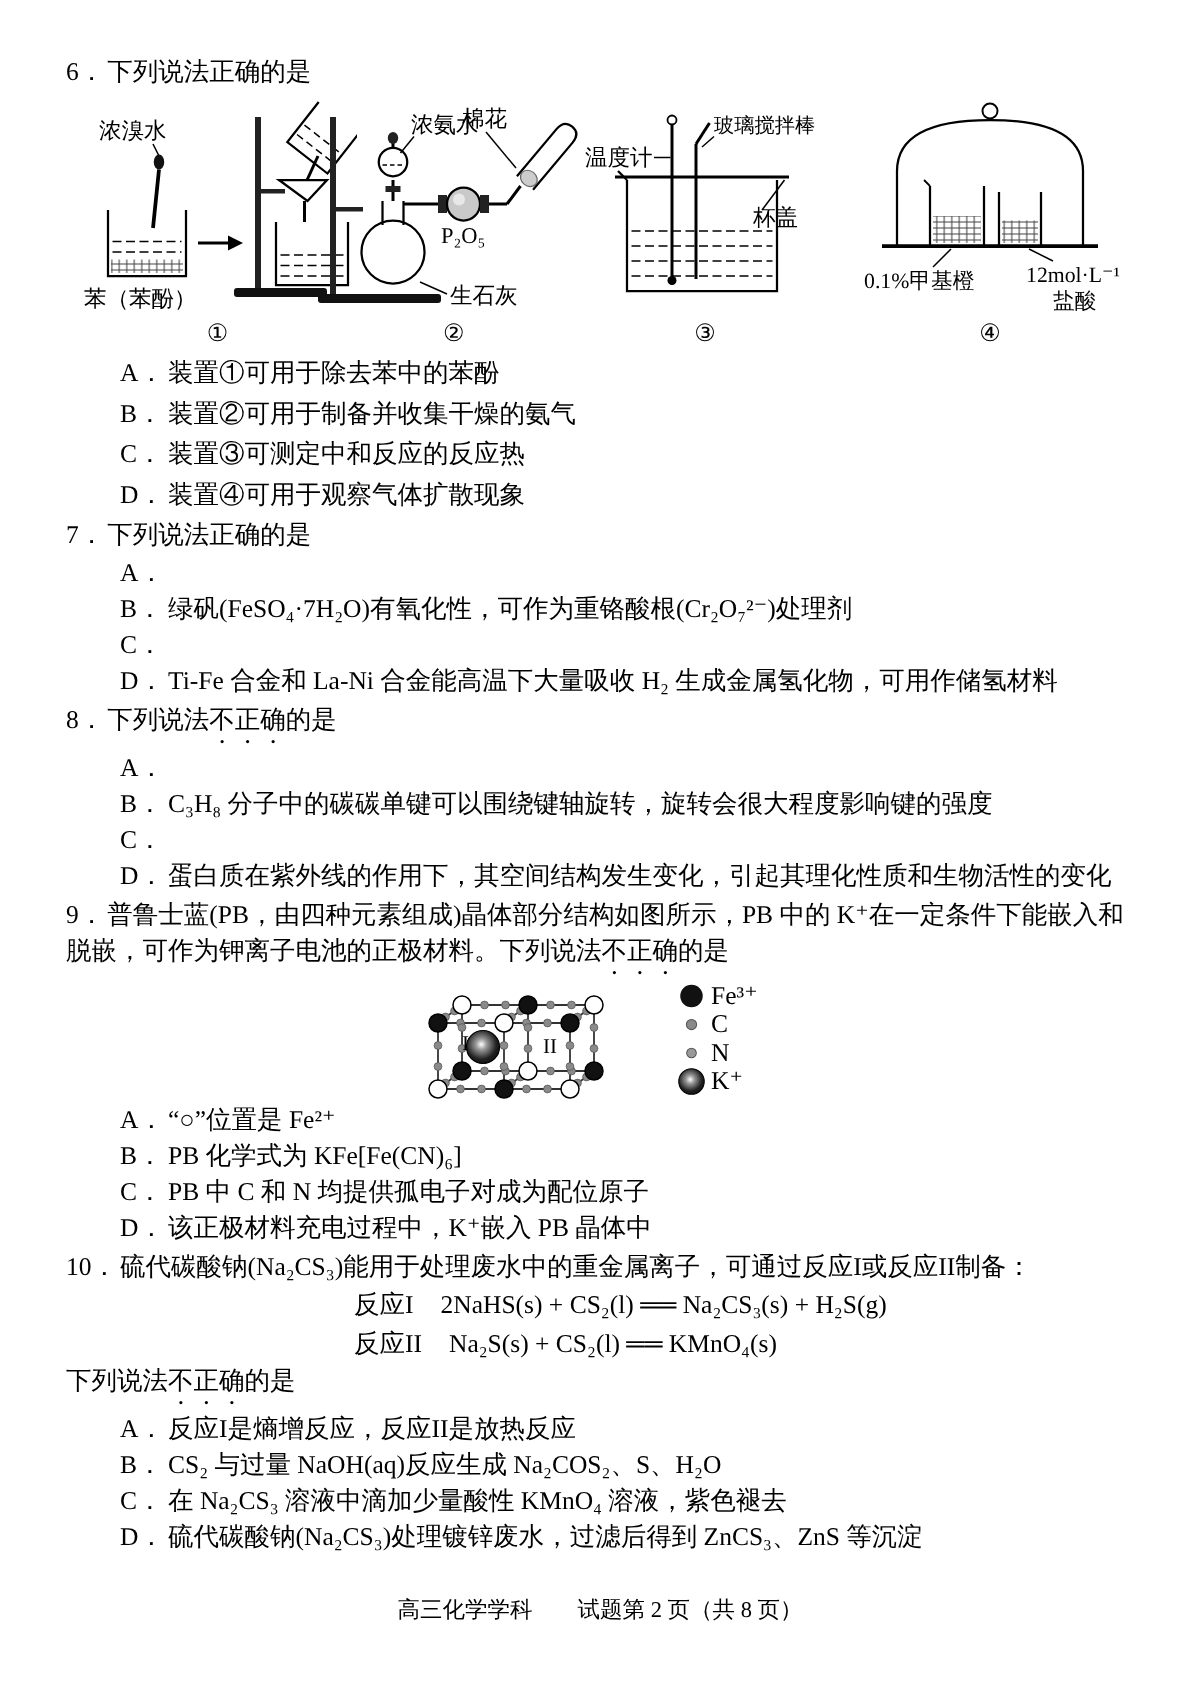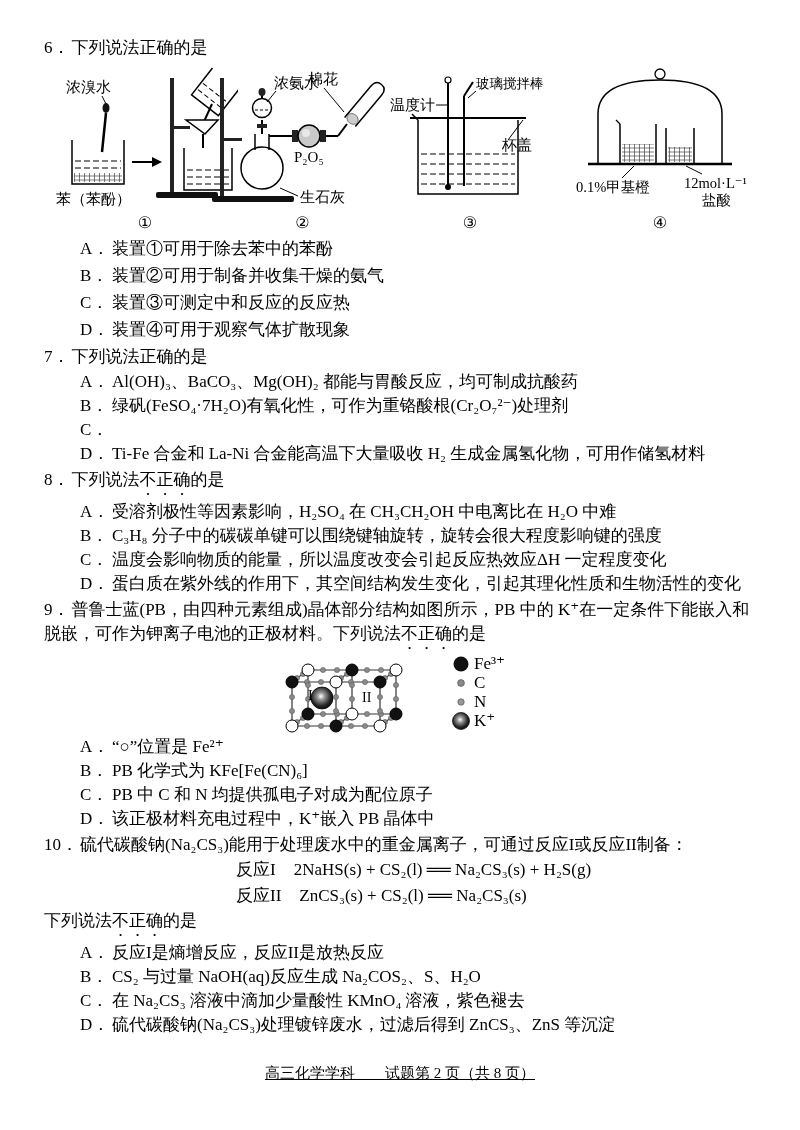--- a/index.html
+++ b/index.html
@@ -18,21 +18,21 @@
   .fig { position: absolute; top: 0; text-align: center; }
   .figcap { font-size: 16px; line-height: 20px; margin-top: -2px; }
   svg text { font-family: "Liberation Serif", "DejaVu Serif", serif; }
   .q9fig { position: relative; height: 80px; margin: 1px 0 1px 0; }
   .crystal { position: absolute; left: 238px; top: 2px; }
   .legend { position: absolute; left: 404px; top: 0; }
   .lrow { display: flex; align-items: center; height: 19px; font-size: 17px; }
   .lrow .lic { width: 26px; display: flex; justify-content: center; align-items: center; }
   .reaction { margin-left: 192px; line-height: 26px; }
   .reaction .rl { margin-right: 18px; }
-  .footer { position: absolute; left: 0; right: 0; top: 1064px; text-align: center; font-size: 15px; text-decoration: underline; }
+  .footer { position: absolute; left: 0; right: 0; top: 1064px; text-align: center; font-size: 15px; }
 </style>
 </head>
 <body>
 
 <div class="page">
 
   <div class="qhead">
     <span class="qnum">6．</span><span>下列说法正确的是</span>
   </div>
 
@@ -178,50 +178,47 @@
         <span>装置④可用于观察气体扩散现象</span>
       </div>
   </div>
 
   <div class="qhead">
     <span class="qnum">7．</span><span>下列说法正确的是</span>
   </div>
   <div class="opts opts-sm">
     <div class="opt">
         <span class="ol">A．</span>
-        <span>Al(OH)₃、BaCO₃、Mg(OH)₂ 都能与胃酸反应，均可制成抗酸药</span>
       </div>
     <div class="opt">
         <span class="ol">B．</span>
         <span>绿矾(FeSO₄·7H₂O)有氧化性，可作为重铬酸根(Cr₂O₇²⁻)处理剂</span>
       </div>
     <div class="opt">
         <span class="ol">C．</span>
       </div>
     <div class="opt">
         <span class="ol">D．</span>
         <span>Ti-Fe 合金和 La-Ni 合金能高温下大量吸收 H₂ 生成金属氢化物，可用作储氢材料</span>
       </div>
   </div>
 
   <div class="qhead">
     <span class="qnum">8．</span><span>下列说法</span><span class="emph">不正确</span><span>的是</span>
   </div>
   <div class="opts opts-sm">
     <div class="opt">
         <span class="ol">A．</span>
-        <span>受溶剂极性等因素影响，H₂SO₄ 在 CH₃CH₂OH 中电离比在 H₂O 中难</span>
       </div>
     <div class="opt">
         <span class="ol">B．</span>
         <span>C₃H₈ 分子中的碳碳单键可以围绕键轴旋转，旋转会很大程度影响键的强度</span>
       </div>
     <div class="opt">
         <span class="ol">C．</span>
-        <span>温度会影响物质的能量，所以温度改变会引起反应热效应ΔH 一定程度变化</span>
       </div>
     <div class="opt">
         <span class="ol">D．</span>
         <span>蛋白质在紫外线的作用下，其空间结构发生变化，引起其理化性质和生物活性的变化</span>
       </div>
   </div>
 
   <div class="qhead">
     <span class="qnum">9．</span><span>普鲁士蓝(PB，由四种元素组成)晶体部分结构如图所示，PB 中的 K⁺在一定条件下能嵌入和脱嵌，可作为钾离子电池的正极材料。下列说法</span><span class="emph">不正确</span><span>的是</span>
   </div>
@@ -384,21 +381,21 @@
       </div>
   </div>
 
   <div class="qhead">
     <span class="qnum">10．</span><span>硫代碳酸钠(Na₂CS₃)能用于处理废水中的重金属离子，可通过反应I或反应II制备：</span>
   </div>
   <div class="reaction">
     <span class="rl">反应I</span><span>2NaHS(s) + CS₂(l) ══ Na₂CS₃(s) + H₂S(g)</span>
   </div>
   <div class="reaction">
-    <span class="rl">反应II</span><span>ZnCS₃(s) + CS₂(l) ══ Na₂CS₃(s)</span>
+    <span class="rl">反应II</span><span>Na₂S(s) + CS₂(l) ══ KMnO₄(s)</span>
   </div>
   <div class="qhead">
     <span>下列说法</span><span class="emph">不正确</span><span>的是</span>
   </div>
   <div class="opts opts-sm">
     <div class="opt">
         <span class="ol">A．</span>
         <span>反应I是熵增反应，反应II是放热反应</span>
       </div>
     <div class="opt">

